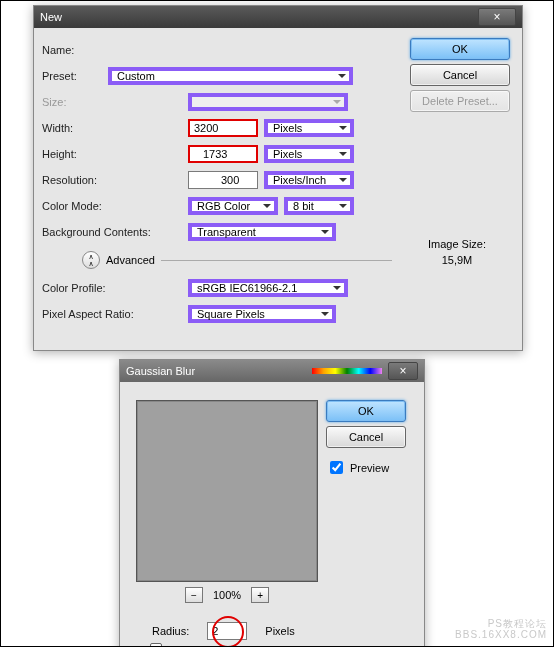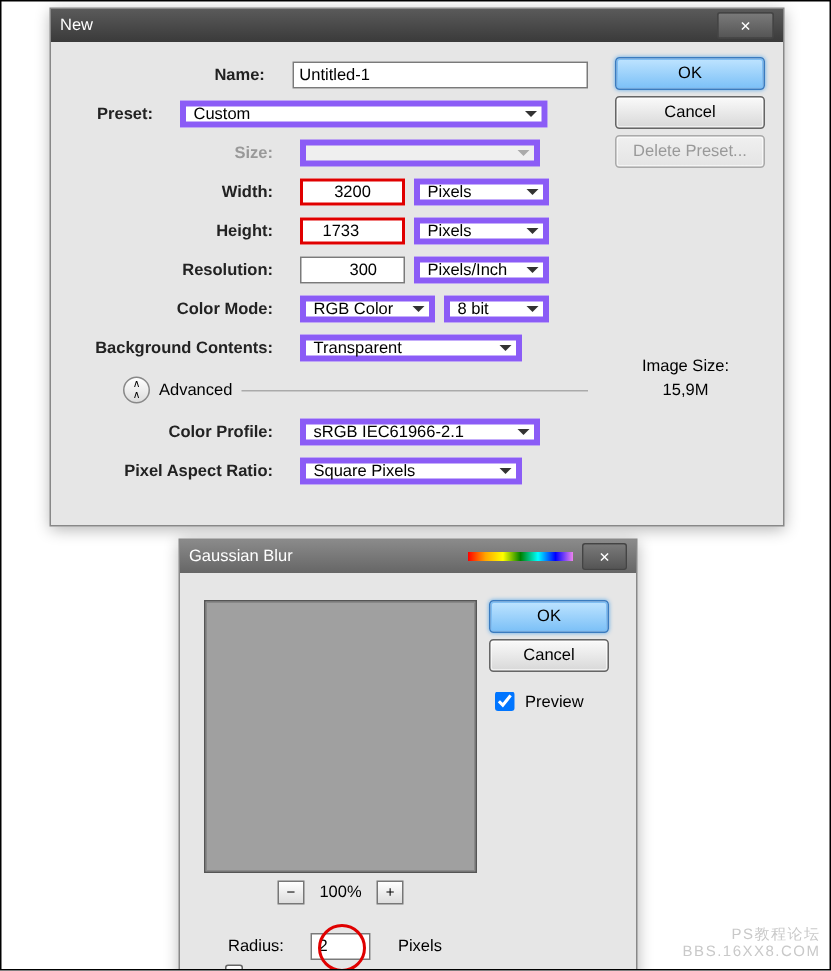--- a/index.html
+++ b/index.html
@@ -83,24 +83,23 @@
     width: 350px;
   }
   .row {
     display: flex;
     align-items: center;
     height: 24px;
     margin-bottom: 2px;
   }
   .lbl {
     width: 140px;
-    text-align: right;
-    padding-right: 18px;
+    text-align: left;
+    padding-right: 6px;
     color: #222;
-    font-weight: bold;
   }
   .lbl.disabled { color: #999; }
   .input {
     height: 18px;
     border: 1px solid #7a7a7a;
     background: #fff;
     padding: 0 4px;
     font-size: 11px;
     box-sizing: border-box;
   }
@@ -252,39 +251,38 @@
   <div class="dlg-body" style="height: 300px;">
     <div class="side-buttons">
       <div class="btn primary">OK</div>
       <div class="btn">Cancel</div>
       <div class="btn disabled">Delete Preset...</div>
     </div>
 
     <div class="form-col">
       <div class="row">
         <div class="lbl">Name:</div>
-        <input class="input" style="width: 205px;" value="Untitled-1">
       </div>
       <div class="row">
         <div class="lbl" style="width:60px">Preset:</div>
         <div class="dropdown" style="width:245px">
           <span>Custom</span>
           <span class="tri"></span>
         </div>
       </div>
       <div class="row">
         <div class="lbl disabled">Size:</div>
         <div class="dropdown" style="width:160px; background:#efefef">
           <span></span>
           <span class="tri" style="border-top-color:#aaa"></span>
         </div>
       </div>
       <div class="row">
         <div class="lbl">Width:</div>
-        <input class="input red-box" style="width: 70px; text-align: center;" value="3200">
+        <input class="input red-box" style="width: 70px;" value="3200">
         <div style="width:6px"></div>
         <div class="dropdown" style="width:90px">
           <span>Pixels</span>
           <span class="tri"></span>
         </div>
       </div>
       <div class="row">
         <div class="lbl">Height:</div>
         <input class="input red-box" style="width: 70px; padding-left: 13px;" value="1733">
         <div style="width:6px"></div>

